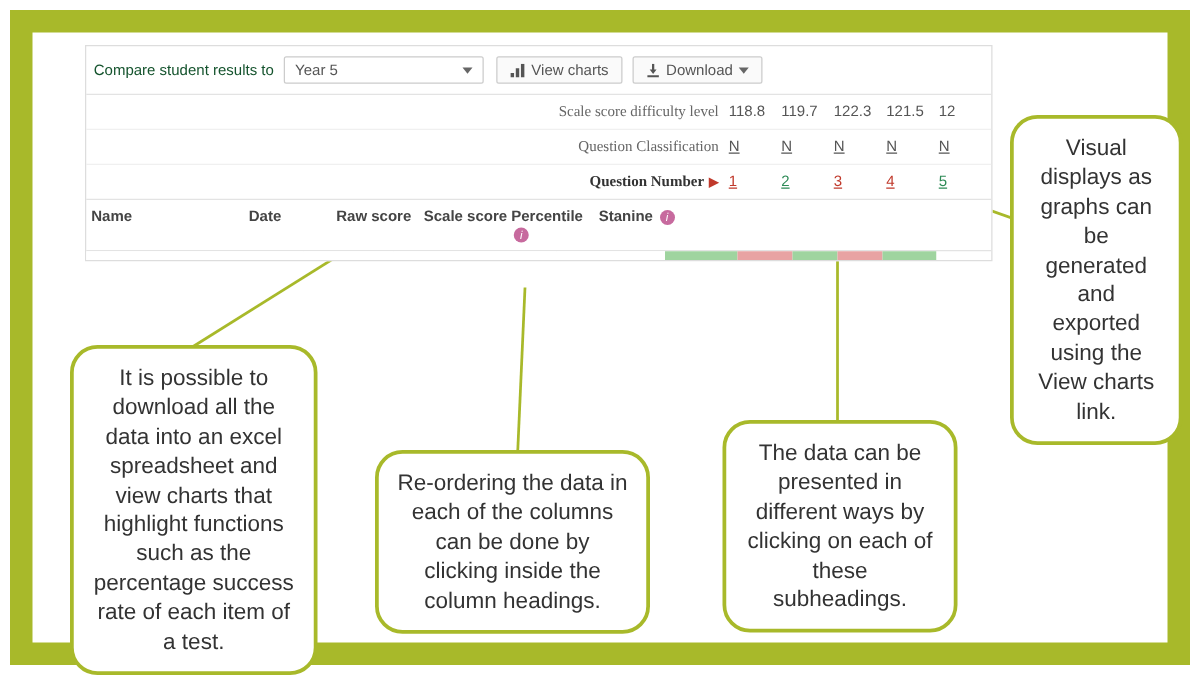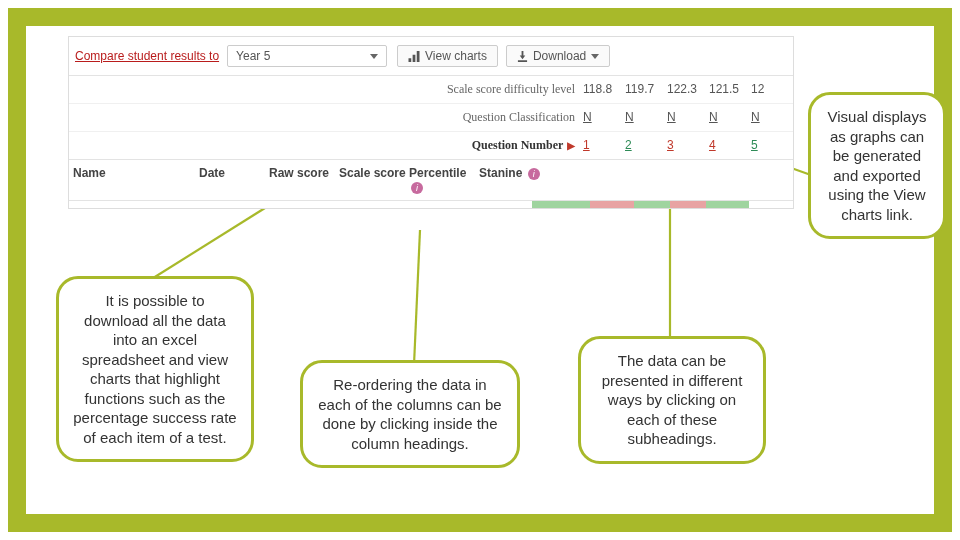--- a/index.html
+++ b/index.html
@@ -21,21 +21,21 @@
     width: 726px;
     border: 1px solid #ddd;
     font-size: 12px; color: #555;
     background: #fff;
   }
   .toolbar {
     display: flex; align-items: center;
     padding: 8px 6px;
     border-bottom: 1px solid #e3e3e3;
   }
-  .toolbar-label { margin-right: 8px; color: #b91c1c; text-decoration: underline; }
+  .toolbar-label { margin-right: 8px; color: #14532d; }
   .select {
     display: flex; align-items: center;
     justify-content: space-between;
     border: 1px solid #ccc; border-radius: 2px;
     background: #fff; padding: 3px 8px;
     width: 160px; margin-right: 10px; gap: 32px;
   }
   .caret {
     display:inline-block; width:0; height:0;
     border-left:4px solid transparent; border-right:4px solid transparent;
@@ -82,21 +82,21 @@
   .stripe .g{ background:#9fd49f;} .stripe .r{background:#e8a3a3;} .stripe .w{background:#fff;}
   .st1{width:24%;} .st2{width:10%;} .st3{width:18%;} .st4{width:12%;}
 
   .callout {
     position:absolute;
     background:#fff;
     border:3px solid #a8b92a;
     border-radius:22px;
     padding:12px 14px;
     text-align:center;
-    font-size:15px;
+    font-size:18px;
     color:#333;
     line-height:1.3;
   }
   .callout .txt{ display:block; }
 
   svg.leader { position:absolute; top:0; left:0; width:960px; height:540px; pointer-events:none; }
   svg.leader line { stroke:#a8b92a; stroke-width:2.2; }
 </style>
 </head>
 <body>

